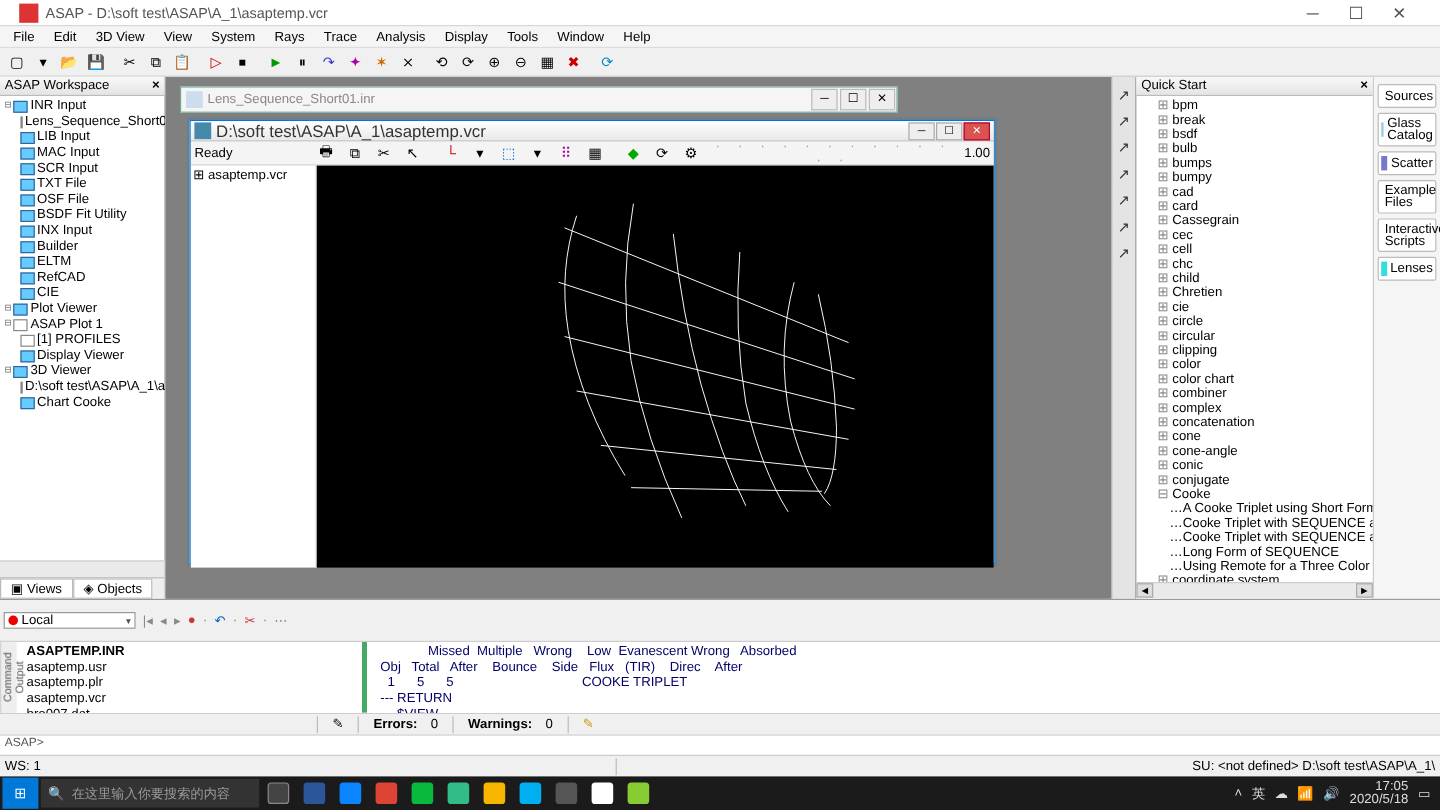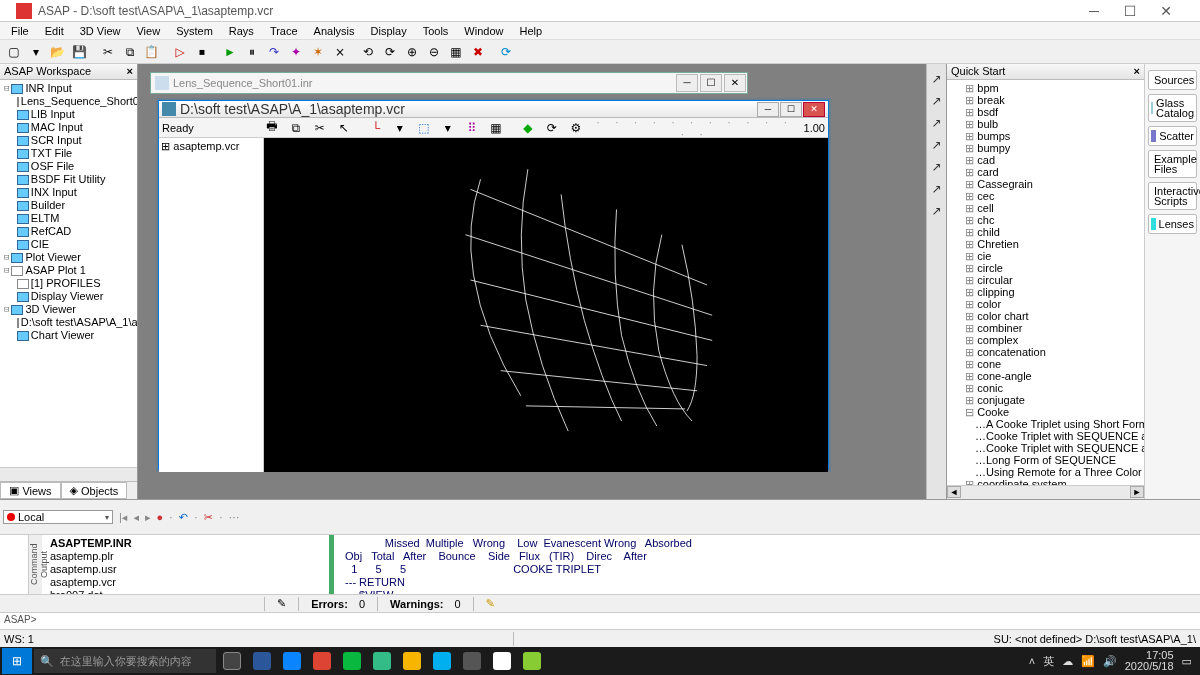--- a/index.html
+++ b/index.html
@@ -86,21 +86,21 @@
 .ric.src{background:#e96;} .ric.gc{background:#9cd;} .ric.sc{background:#77c;} .ric.ef{background:#9c9;} .ric.is{background:#bdf;} .ric.ln{background:#3dd;}
 
 
 .bottom { height: 148px; display:flex; flex-direction:column; background:#fff; border-top:1px solid #999;}
 .localbar { height:17px; display:flex; align-items:center; background:#f0f0f0; border-bottom:1px solid #ccc; padding:17px 3px; gap:6px;}
 .localbar .ldrop { width:110px; height:14px; background:#fff; border:1px solid #999; font-size:10px; padding:0 3px; display:flex; align-items:center;}
 .localbar .ldrop::after { content:"▾"; margin-left:auto; font-size:8px; color:#555;}
 .localbar .ldot { width:8px;height:8px;background:#e00;border-radius:50%; margin-right:3px;}
 .localbar .nav { display:flex; gap:6px; color:#888; font-size:10px;}
 .localbar .nav span{cursor:pointer;}
-.botmain { flex:1; display:flex; min-height:0;margin-left:28px;}
+.botmain { flex:1; display:flex; min-height:0;}
 .sidelbl { width:14px; background:#eee; border-right:1px solid #ccc; writing-mode:vertical-rl; transform:rotate(180deg); font-size:9px; text-align:center; color:#555; padding:2px 0;}
 .filelist { width: 287px; background:#fff; overflow:auto; font-size:11px; padding:2px 8px;}
 .filelist div { line-height:13px; cursor:pointer; }
 .filelist .bold { font-weight:bold;}
 .dragbar { width:5px; background:#4a6; cursor:col-resize;}
 .console { flex:1; background:#fff; overflow:auto; font-size:11px; padding:2px 8px; color:#006;}
 .console .row { white-space:pre; line-height:13px;}
 
 .statusbar { height:18px; background:#f0f0f0; border-top:1px solid #ccc; display:flex; align-items:center; font-size:10px; padding:0 4px; gap:12px;}
 .statusbar .sbox { display:flex; align-items:center; gap:4px; }
@@ -274,21 +274,21 @@
           <span>3D Viewer</span>
         </div>
         <div class="node ind1">
           <span class="tbox">&nbsp;&nbsp;</span>
           <span class="ticon doc"></span>
           <span>D:\soft test\ASAP\A_1\asap</span>
         </div>
         <div class="node ind0">
           <span class="tbox">&nbsp;&nbsp;</span>
           <span class="ticon "></span>
-          <span>Chart Viewer</span>
+          <span>Chart Cooke</span>
         </div>
       </div>
     <div class="scrollbar-h"></div>
     <div class="ws-tabs">
       <div>
           <span>▣</span>
           <span>Views</span>
         </div>
       <div>
           <span>◈</span>
@@ -466,22 +466,22 @@
       <span>·</span>
       <span style="color:#c33">✂</span>
       <span>·</span>
       <span>⋯</span>
     </div>
   </div>
   <div class="botmain">
     <div class="sidelbl">Command Output</div>
     <div class="filelist" id="filelist">
         <div class="bold"> ASAPTEMP.INR</div>
+        <div> asaptemp.usr</div>
         <div> asaptemp.plr</div>
-        <div> asaptemp.usr</div>
         <div> asaptemp.vcr</div>
         <div> bro007.dat</div>
         <div> bro021.dat</div>
       </div>
     <div class="dragbar"></div>
     <div class="console">
       <div class="row">              Missed  Multiple   Wrong    Low  Evanescent Wrong   Absorbed</div>
       <div class="row"> Obj   Total   After    Bounce    Side   Flux   (TIR)    Direc    After</div>
       <div class="row">   1      5      5                                   COOKE TRIPLET</div>
       <div class="row"> --- RETURN</div>

